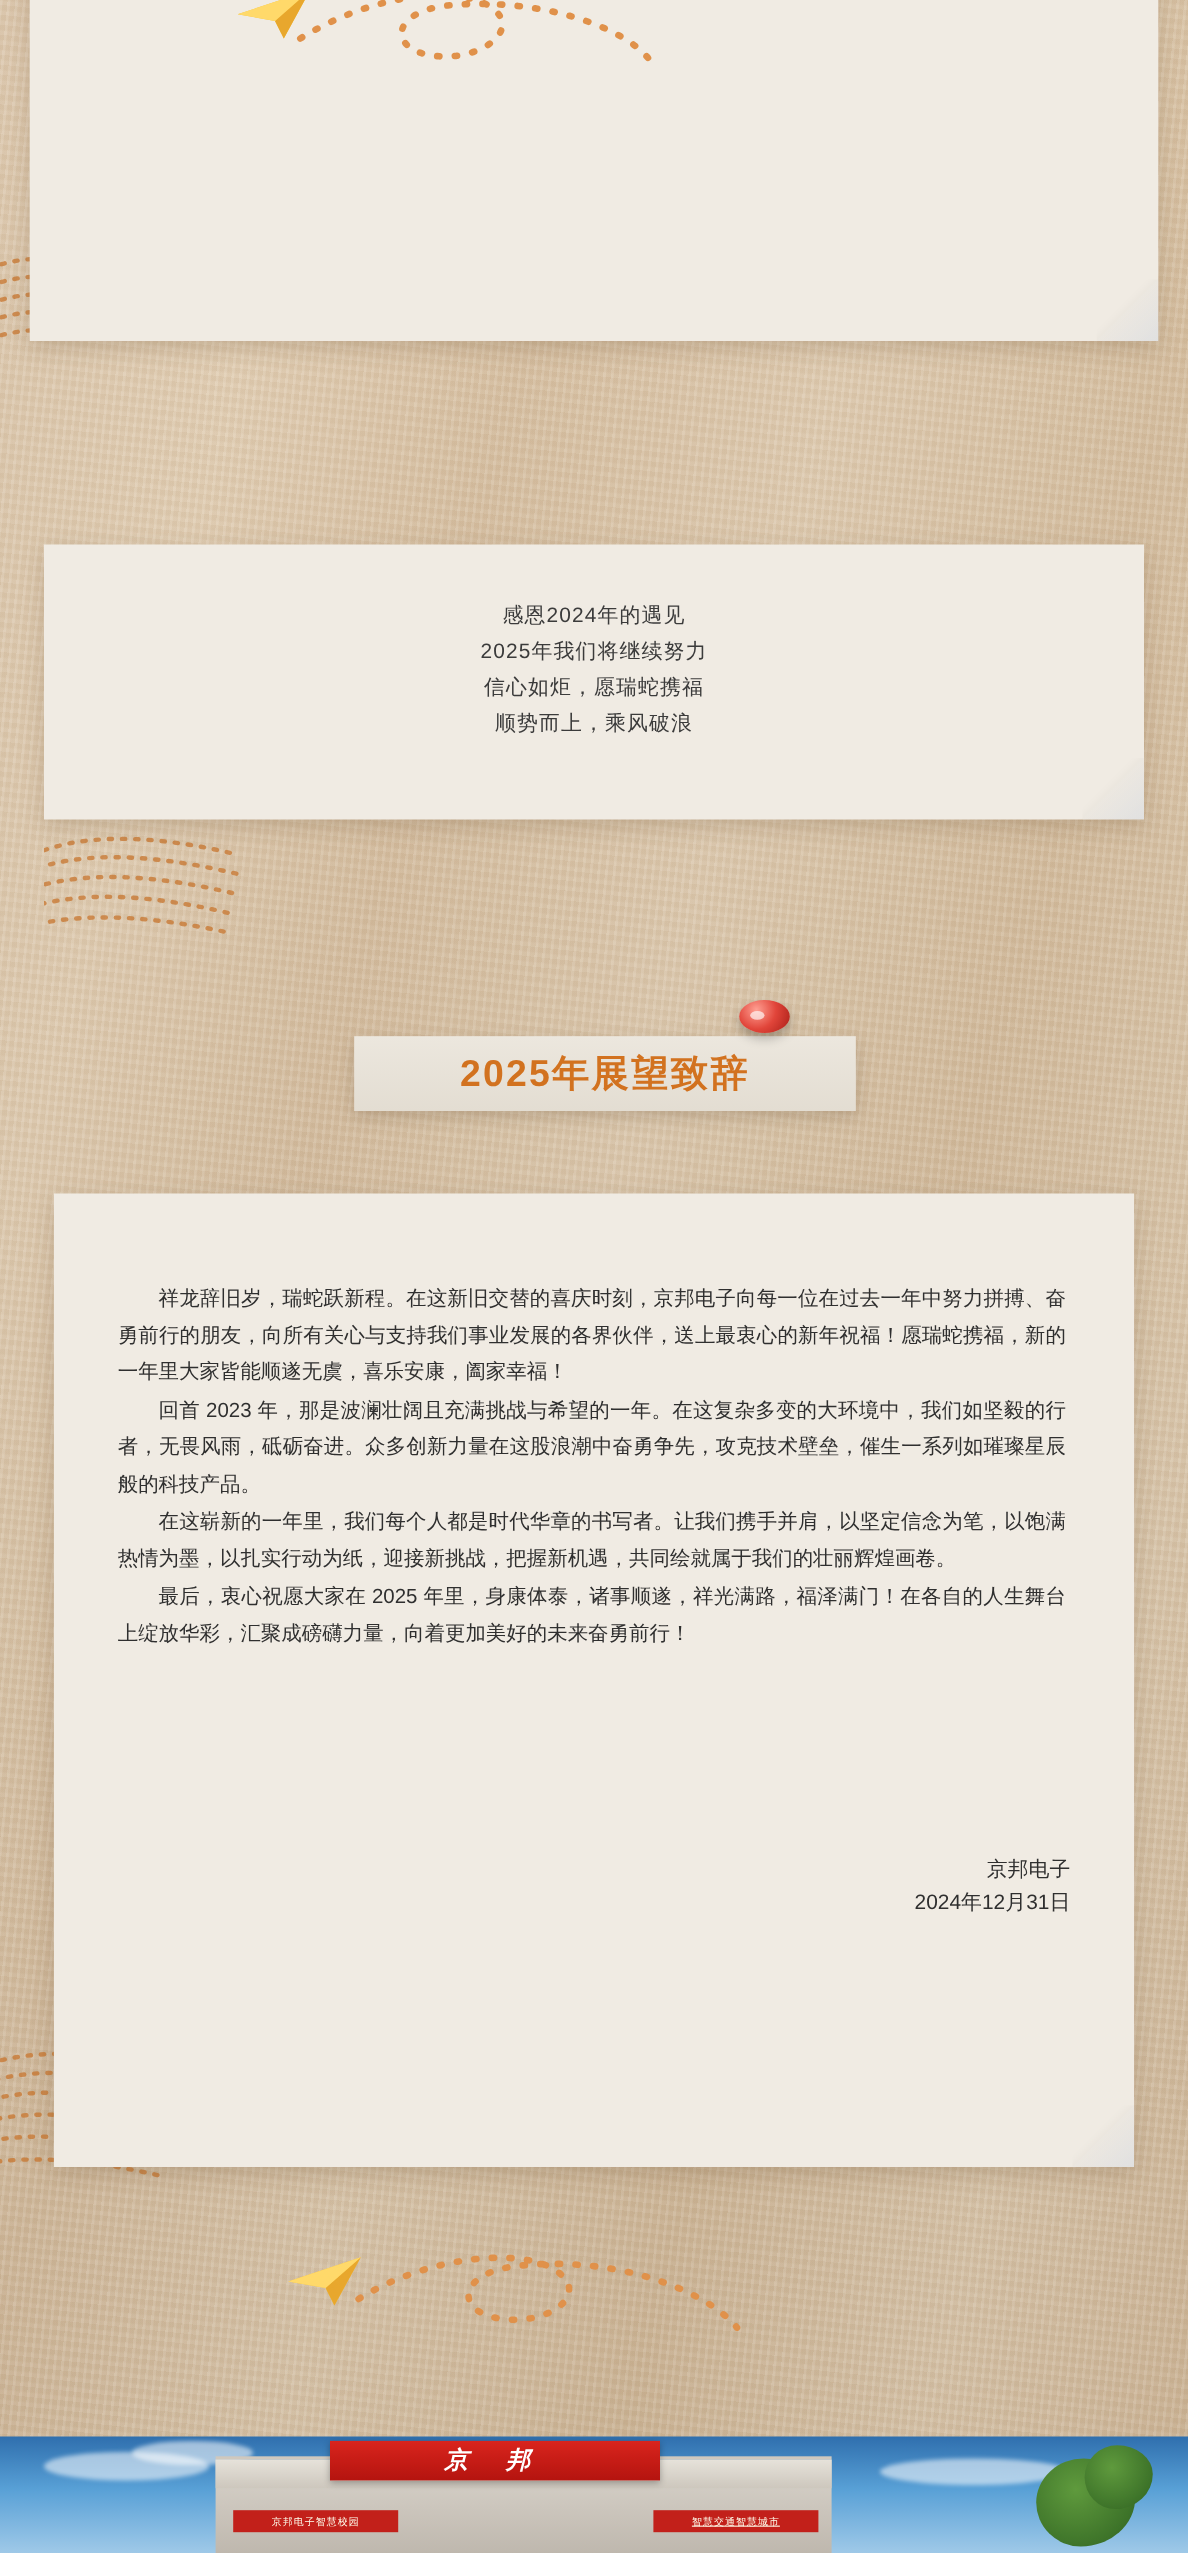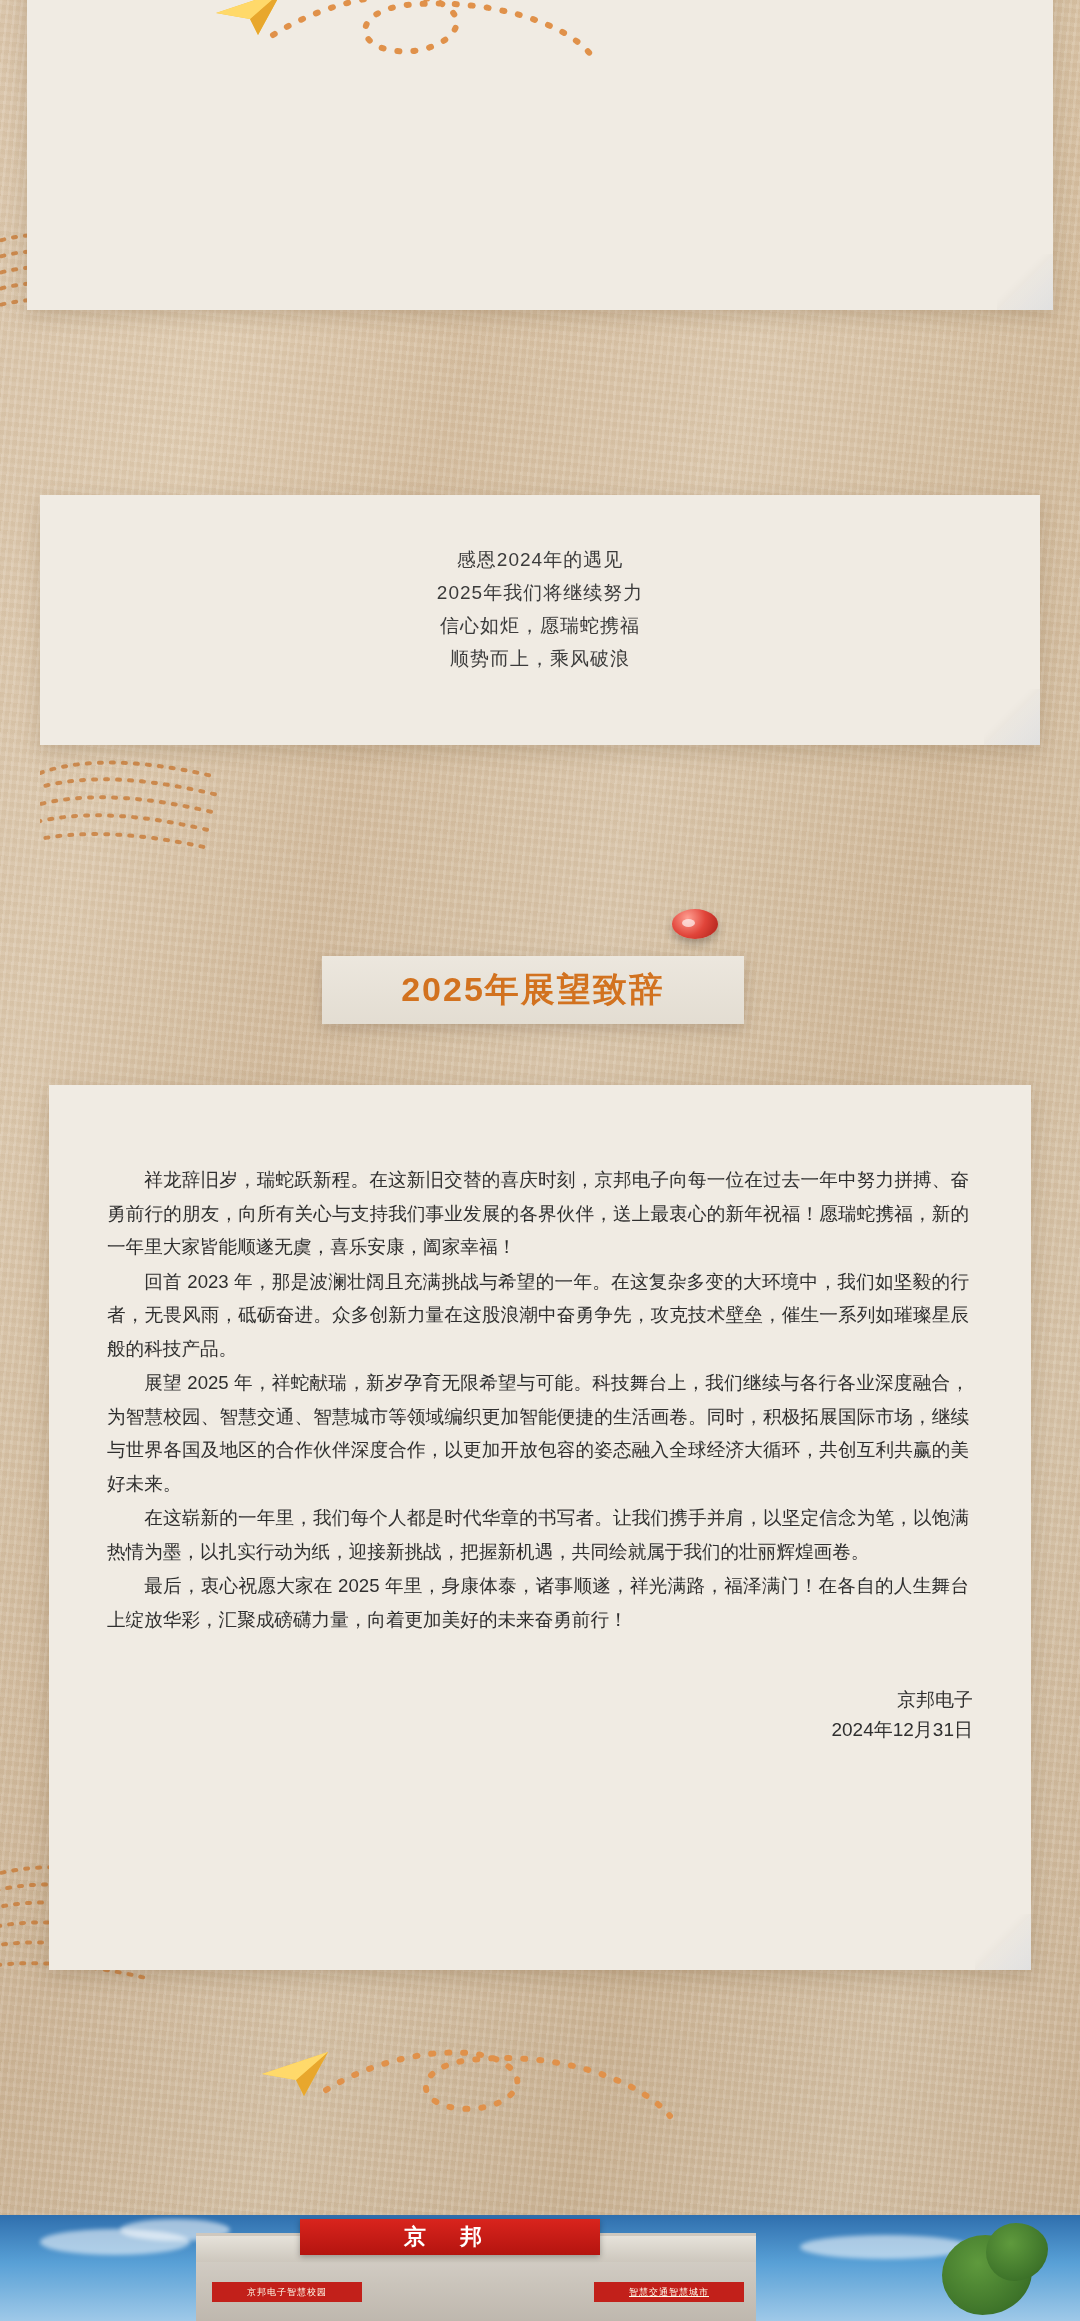--- a/index.html
+++ b/index.html
@@ -137,28 +137,27 @@
     font-size: 19px;
     line-height: 33px;
   }
   .greeting-lines div { letter-spacing: 1px; }
 
   
   #title-plate {
     position: absolute;
     left: 322px;
     top: 942px;
-    width: 422px;
+    width: 456px;
     height: 68px;
     background: linear-gradient(180deg, #ece7de 0%, #e3ddd2 100%);
     box-shadow: 0 5px 14px rgba(110, 85, 60, 0.28);
     display: flex;
     align-items: center;
     justify-content: center;
-    margin-top: 14px;
   }
   #title-plate .plate-text {
     font-size: 34px;
     font-weight: 700;
     color: #d2721f;
     letter-spacing: 2px;
   }
   .pin {
     position: absolute;
     left: 672px;
@@ -261,20 +260,21 @@
     height: 36px;
     background: linear-gradient(180deg, #d9241d 0%, #b4140f 100%);
     color: #fff;
     font-weight: 700;
     font-size: 22px;
     display: flex;
     align-items: center;
     justify-content: center;
     letter-spacing: 14px;
     box-shadow: 0 2px 6px rgba(0,0,0,0.3);
+    font-style: italic;
   }
   .sign-small {
     position: absolute;
     top: 46px;
     height: 20px;
     background: #c2201a;
     color: #ffe;
     font-size: 9px;
     display: flex;
     align-items: center;
@@ -363,21 +363,20 @@
 <div class="pin">
   <div class="head">
     <div class="shine"></div>
   </div>
 </div>
 
 <div class="card" id="card-letter">
   <div class="letter-body">
     <p>祥龙辞旧岁，瑞蛇跃新程。在这新旧交替的喜庆时刻，京邦电子向每一位在过去一年中努力拼搏、奋勇前行的朋友，向所有关心与支持我们事业发展的各界伙伴，送上最衷心的新年祝福！愿瑞蛇携福，新的一年里大家皆能顺遂无虞，喜乐安康，阖家幸福！</p>
     <p>回首 2023 年，那是波澜壮阔且充满挑战与希望的一年。在这复杂多变的大环境中，我们如坚毅的行者，无畏风雨，砥砺奋进。众多创新力量在这股浪潮中奋勇争先，攻克技术壁垒，催生一系列如璀璨星辰般的科技产品。</p>
-    <p>展望 2025 年，祥蛇献瑞，新岁孕育无限希望与可能。科技舞台上，我们继续与各行各业深度融合，为智慧校园、智慧交通、智慧城市等领域编织更加智能便捷的生活画卷。同时，积极拓展国际市场，继续与世界各国及地区的合作伙伴深度合作，以更加开放包容的姿态融入全球经济大循环，共创互利共赢的美好未来。</p>
     <p>在这崭新的一年里，我们每个人都是时代华章的书写者。让我们携手并肩，以坚定信念为笔，以饱满热情为墨，以扎实行动为纸，迎接新挑战，把握新机遇，共同绘就属于我们的壮丽辉煌画卷。</p>
     <p>最后，衷心祝愿大家在 2025 年里，身康体泰，诸事顺遂，祥光满路，福泽满门！在各自的人生舞台上绽放华彩，汇聚成磅礴力量，向着更加美好的未来奋勇前行！</p>
   </div>
   <div class="sign-block">
     <div>京邦电子</div>
     <div>2024年12月31日</div>
   </div>
   <div class="fold"></div>
   <div class="fold-shadow"></div>
 </div>

